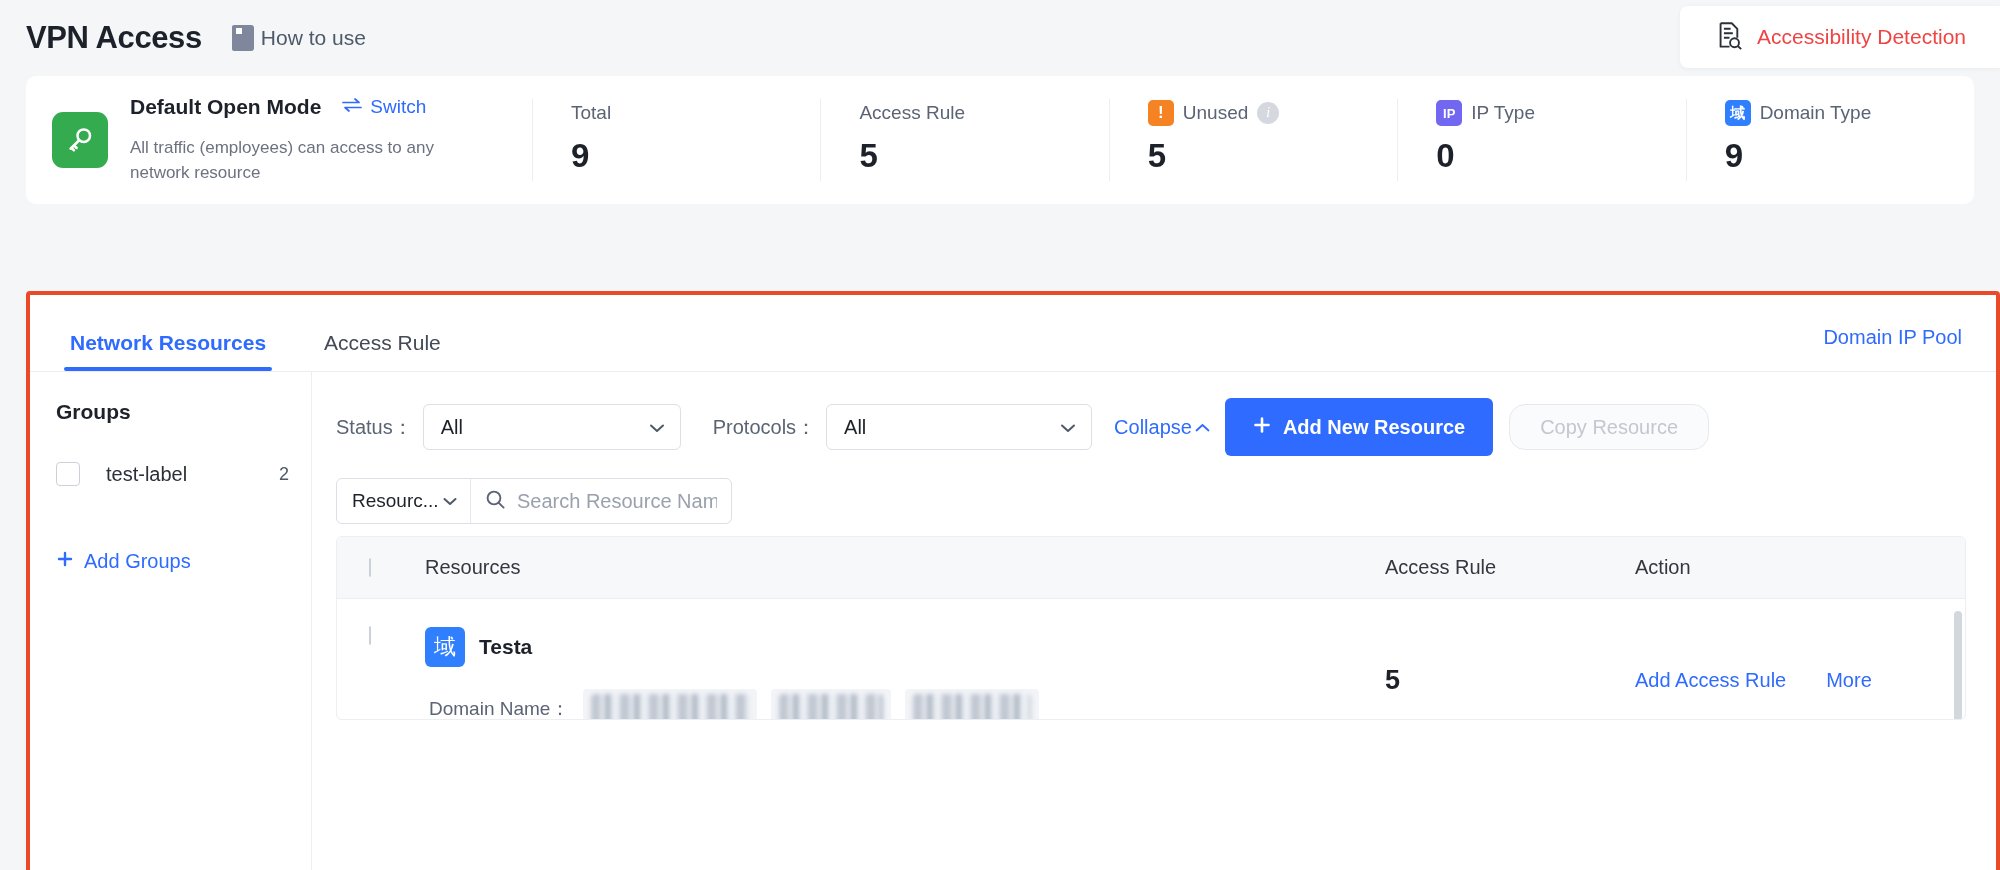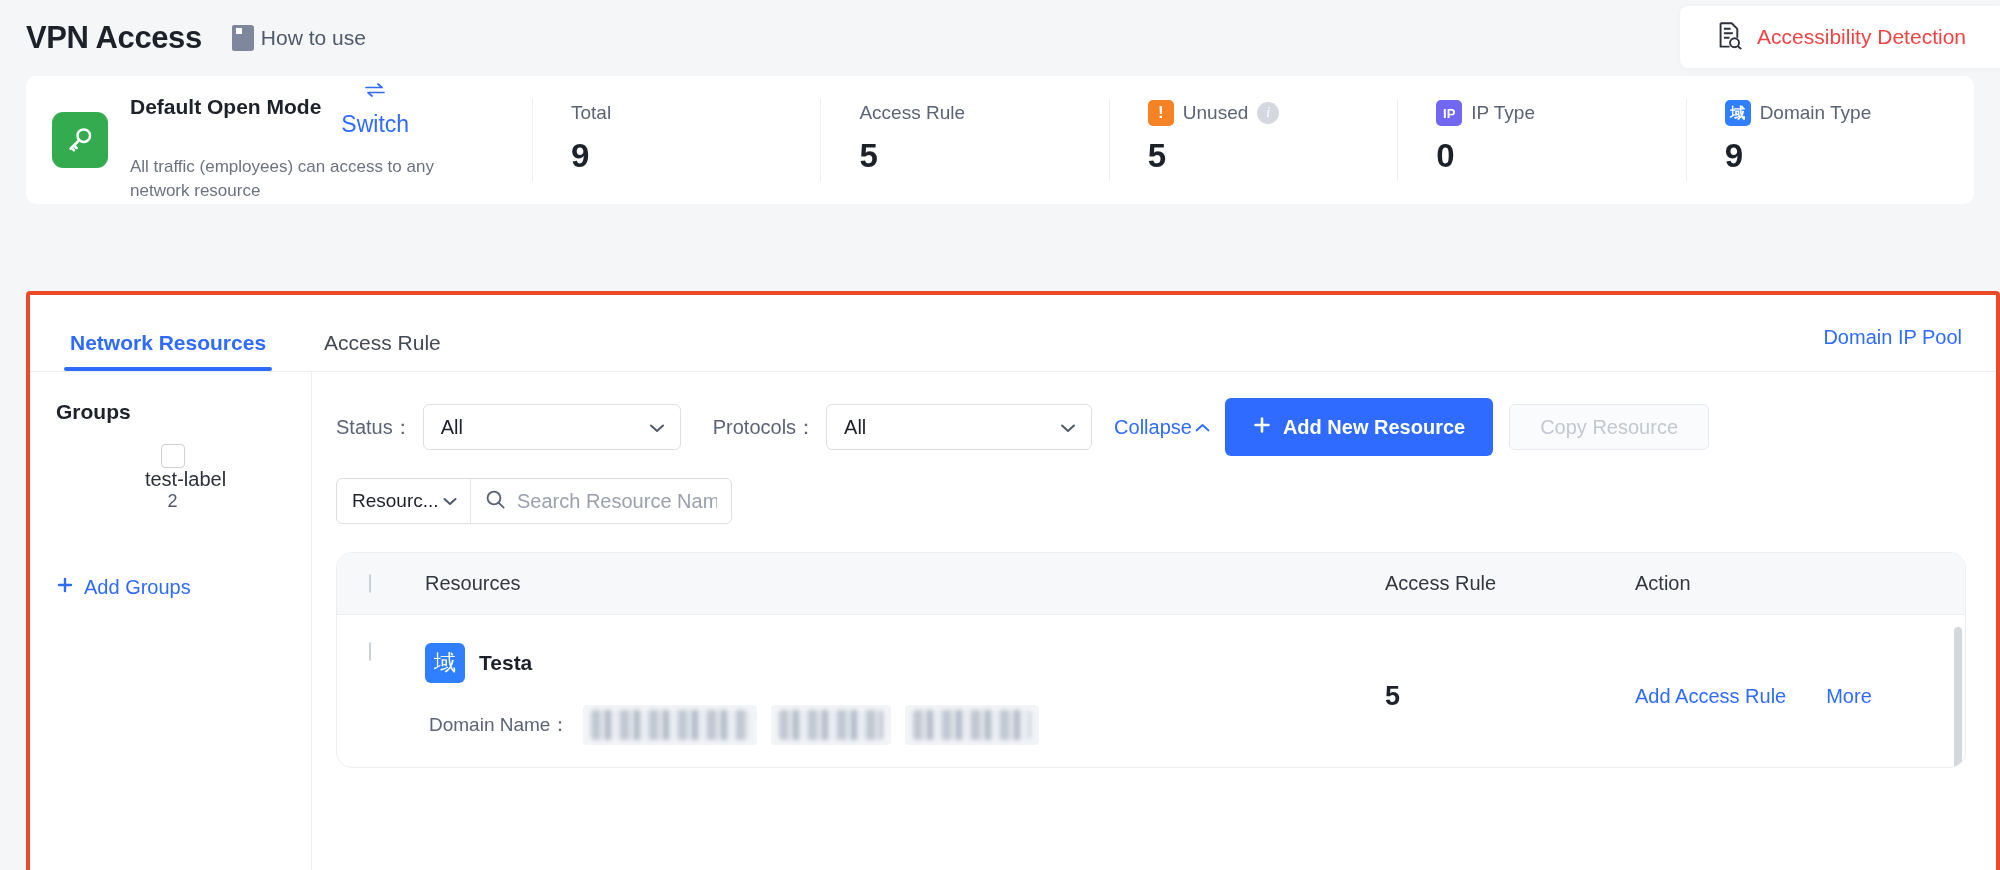--- a/index.html
+++ b/index.html
@@ -102,23 +102,22 @@
   .mode-title {
     font-size: 21px;
     font-weight: bold;
     color: #1d2129;
   }
   .switch-link {
     display: flex;
     align-items: center;
     gap: 7px;
     color: #2f6bff;
-    font-size: 23px;
-    cursor: pointer;
-    flex-direction: column;
+    font-size: 19px;
+    cursor: pointer;
   }
   .mode-desc {
     font-size: 17px;
     color: #6b7280;
     line-height: 1.42;
     margin-top: 17px;
     max-width: 330px;
   }
   .stat-cell {
     flex: 1;
@@ -230,23 +229,22 @@
     padding: 28px 22px 0 26px;
   }
   .groups-title {
     font-size: 21px;
     font-weight: bold;
     color: #1d2129;
   }
   .group-row {
     display: flex;
     align-items: center;
-    margin-top: 20px;
-    cursor: pointer;
-    flex-direction: column;
+    margin-top: 38px;
+    cursor: pointer;
   }
   .group-name {
     font-size: 20px;
     color: #2b3039;
     margin-left: 26px;
     flex: 1;
   }
   .group-count {
     font-size: 18px;
     color: #4e5969;
@@ -328,21 +326,21 @@
     margin-left: 14px;
     cursor: pointer;
     font-family: inherit;
   }
   .btn-disabled {
     height: 46px;
     background: #fafbfc;
     color: #c3c7cf;
     font-size: 20px;
     border: 1px solid #e7e9ee;
-    border-radius: 6px;
+    border-radius: 16px;
     display: flex;
     align-items: center;
     justify-content: center;
     padding: 0 30px;
     margin-left: 16px;
     cursor: not-allowed;
     font-family: inherit;
   }
 
   .search-row {
@@ -387,26 +385,26 @@
     font-size: 20px;
     color: #1d2129;
     width: 100%;
     background: transparent;
     font-family: inherit;
   }
   .search-input::placeholder { color: #9aa1ad; }
 
   
   .table-wrap {
-    margin-top: 28px;
+    margin-top: 12px;
     border: 1px solid #eceef2;
-    border-radius: 16px;
+    border-radius: 6px;
     overflow: hidden;
     position: relative;
-    height: 216px;
+    height: 184px;
   }
   .table-head {
     height: 62px;
     background: #f7f8fa;
     display: flex;
     align-items: center;
     padding: 0 0 0 32px;
     border-bottom: 1px solid #eceef2;
   }
   .th {

